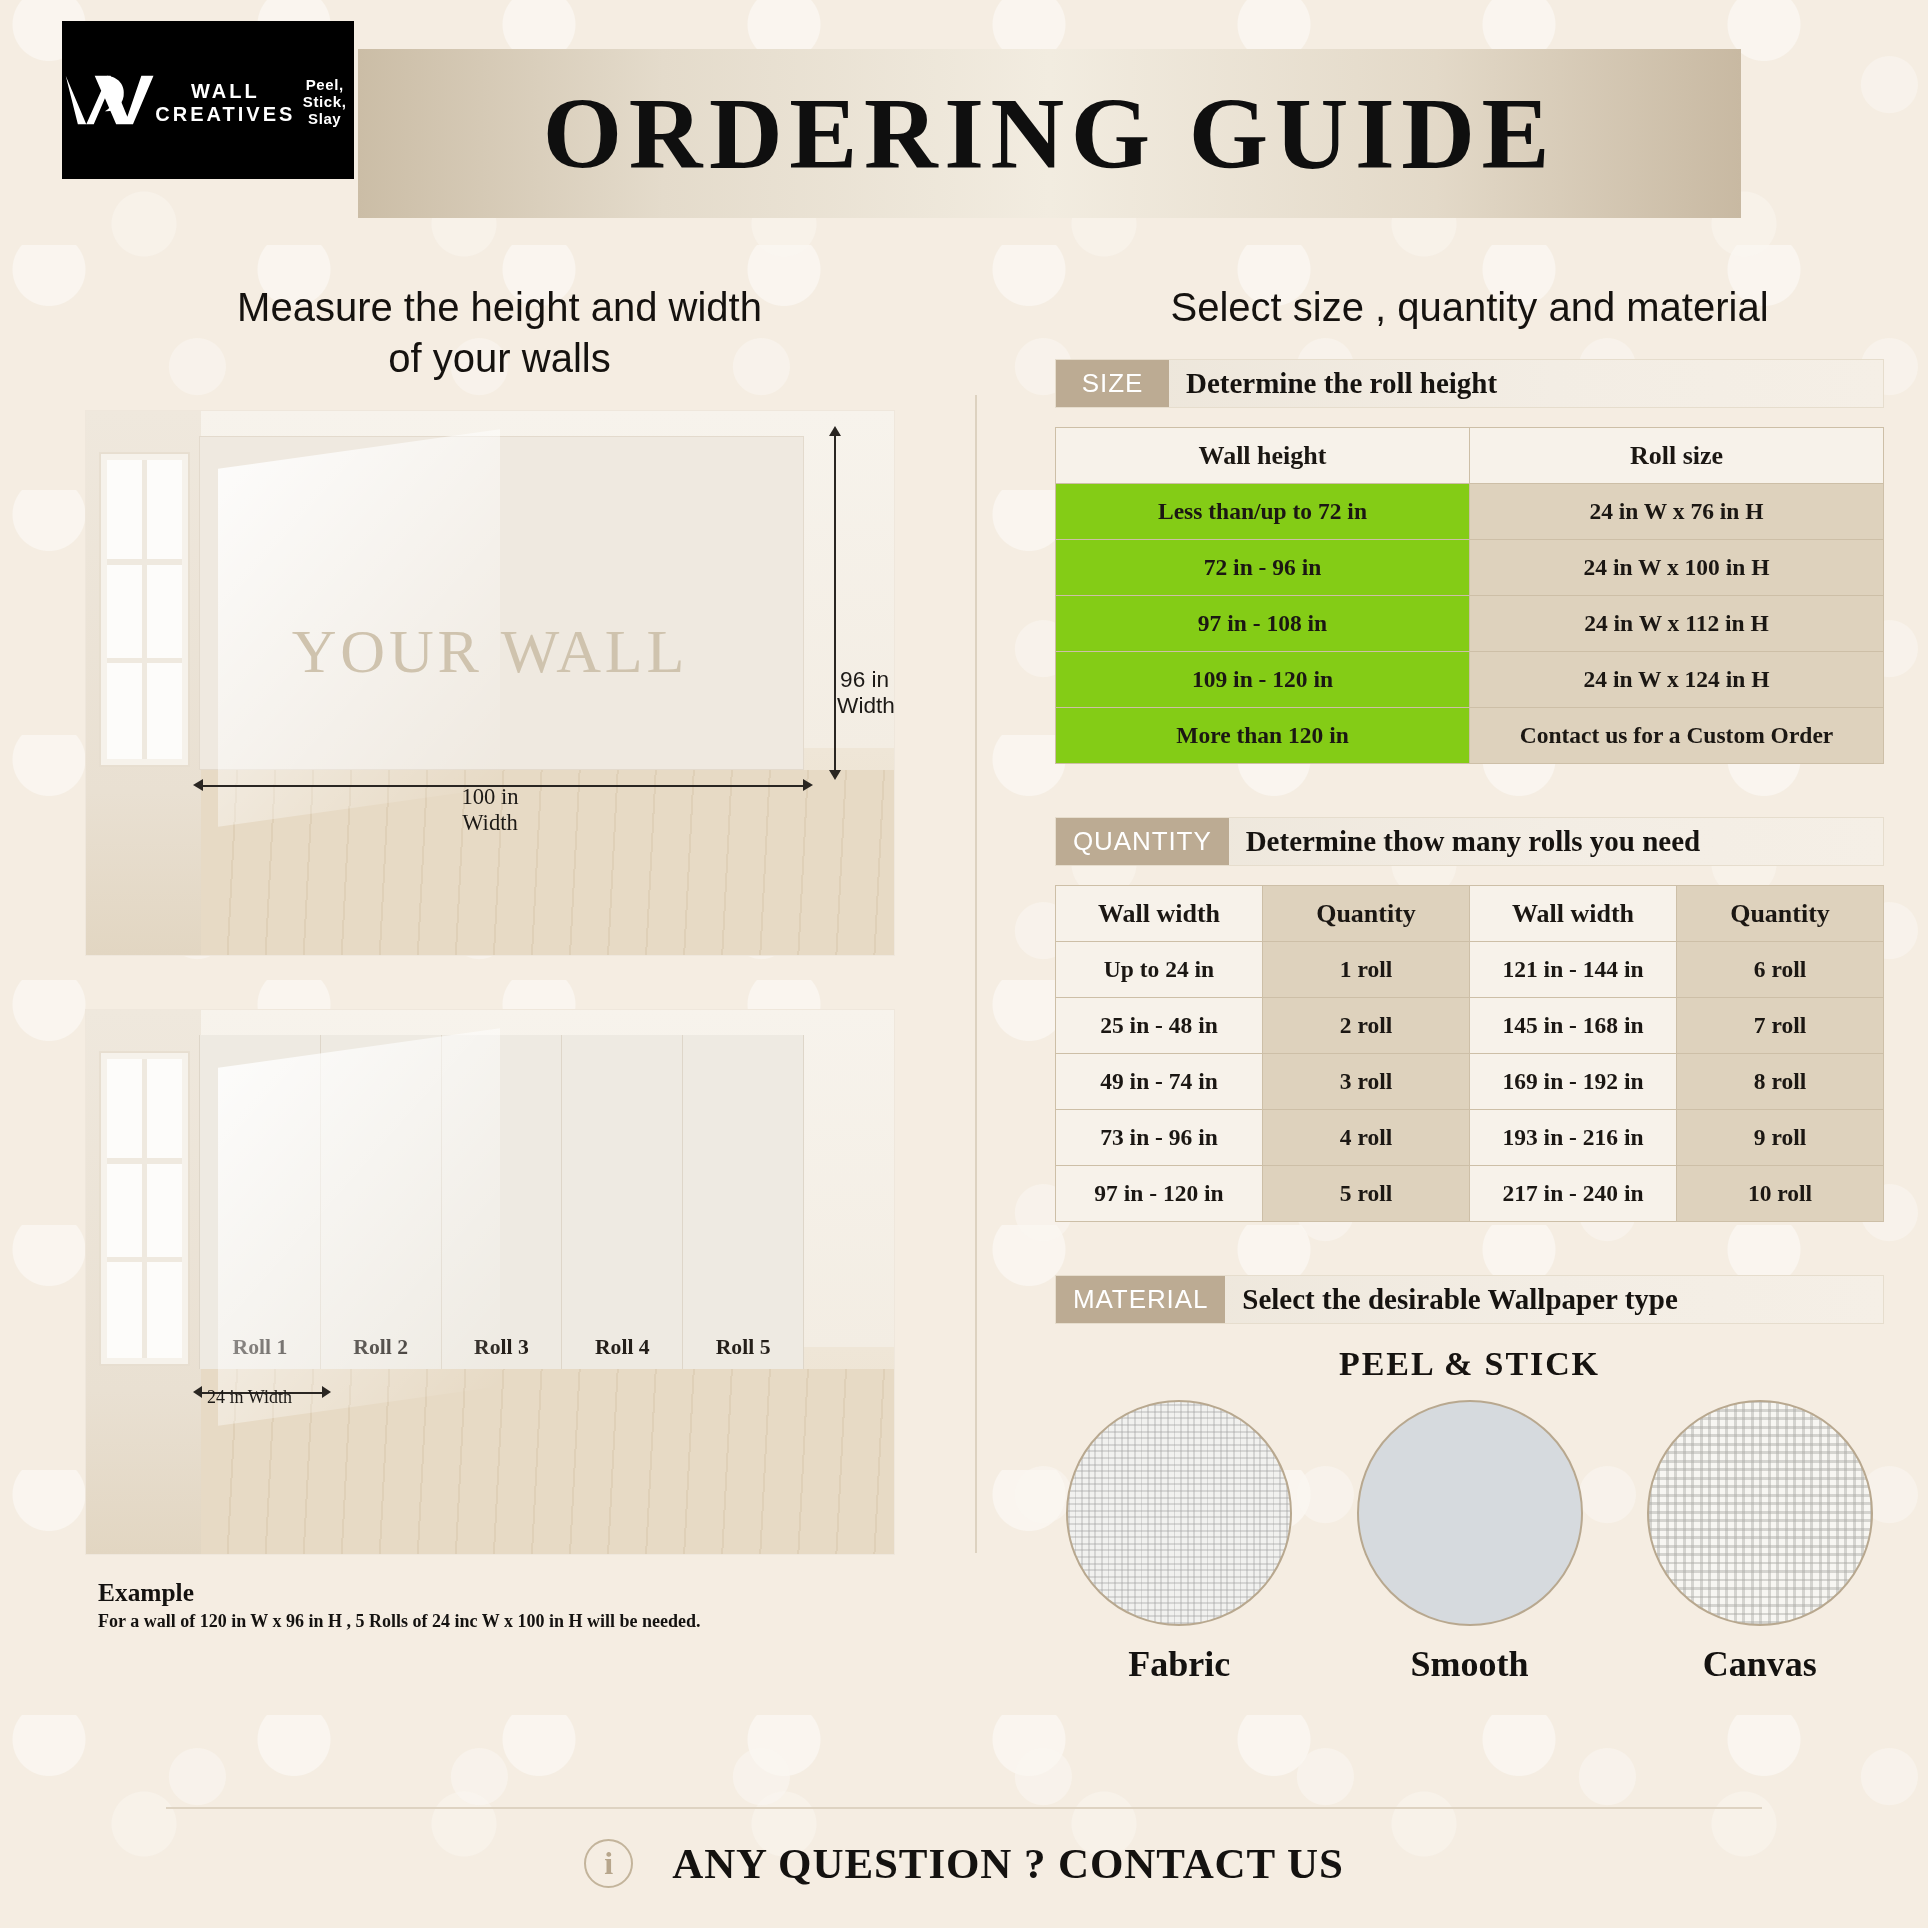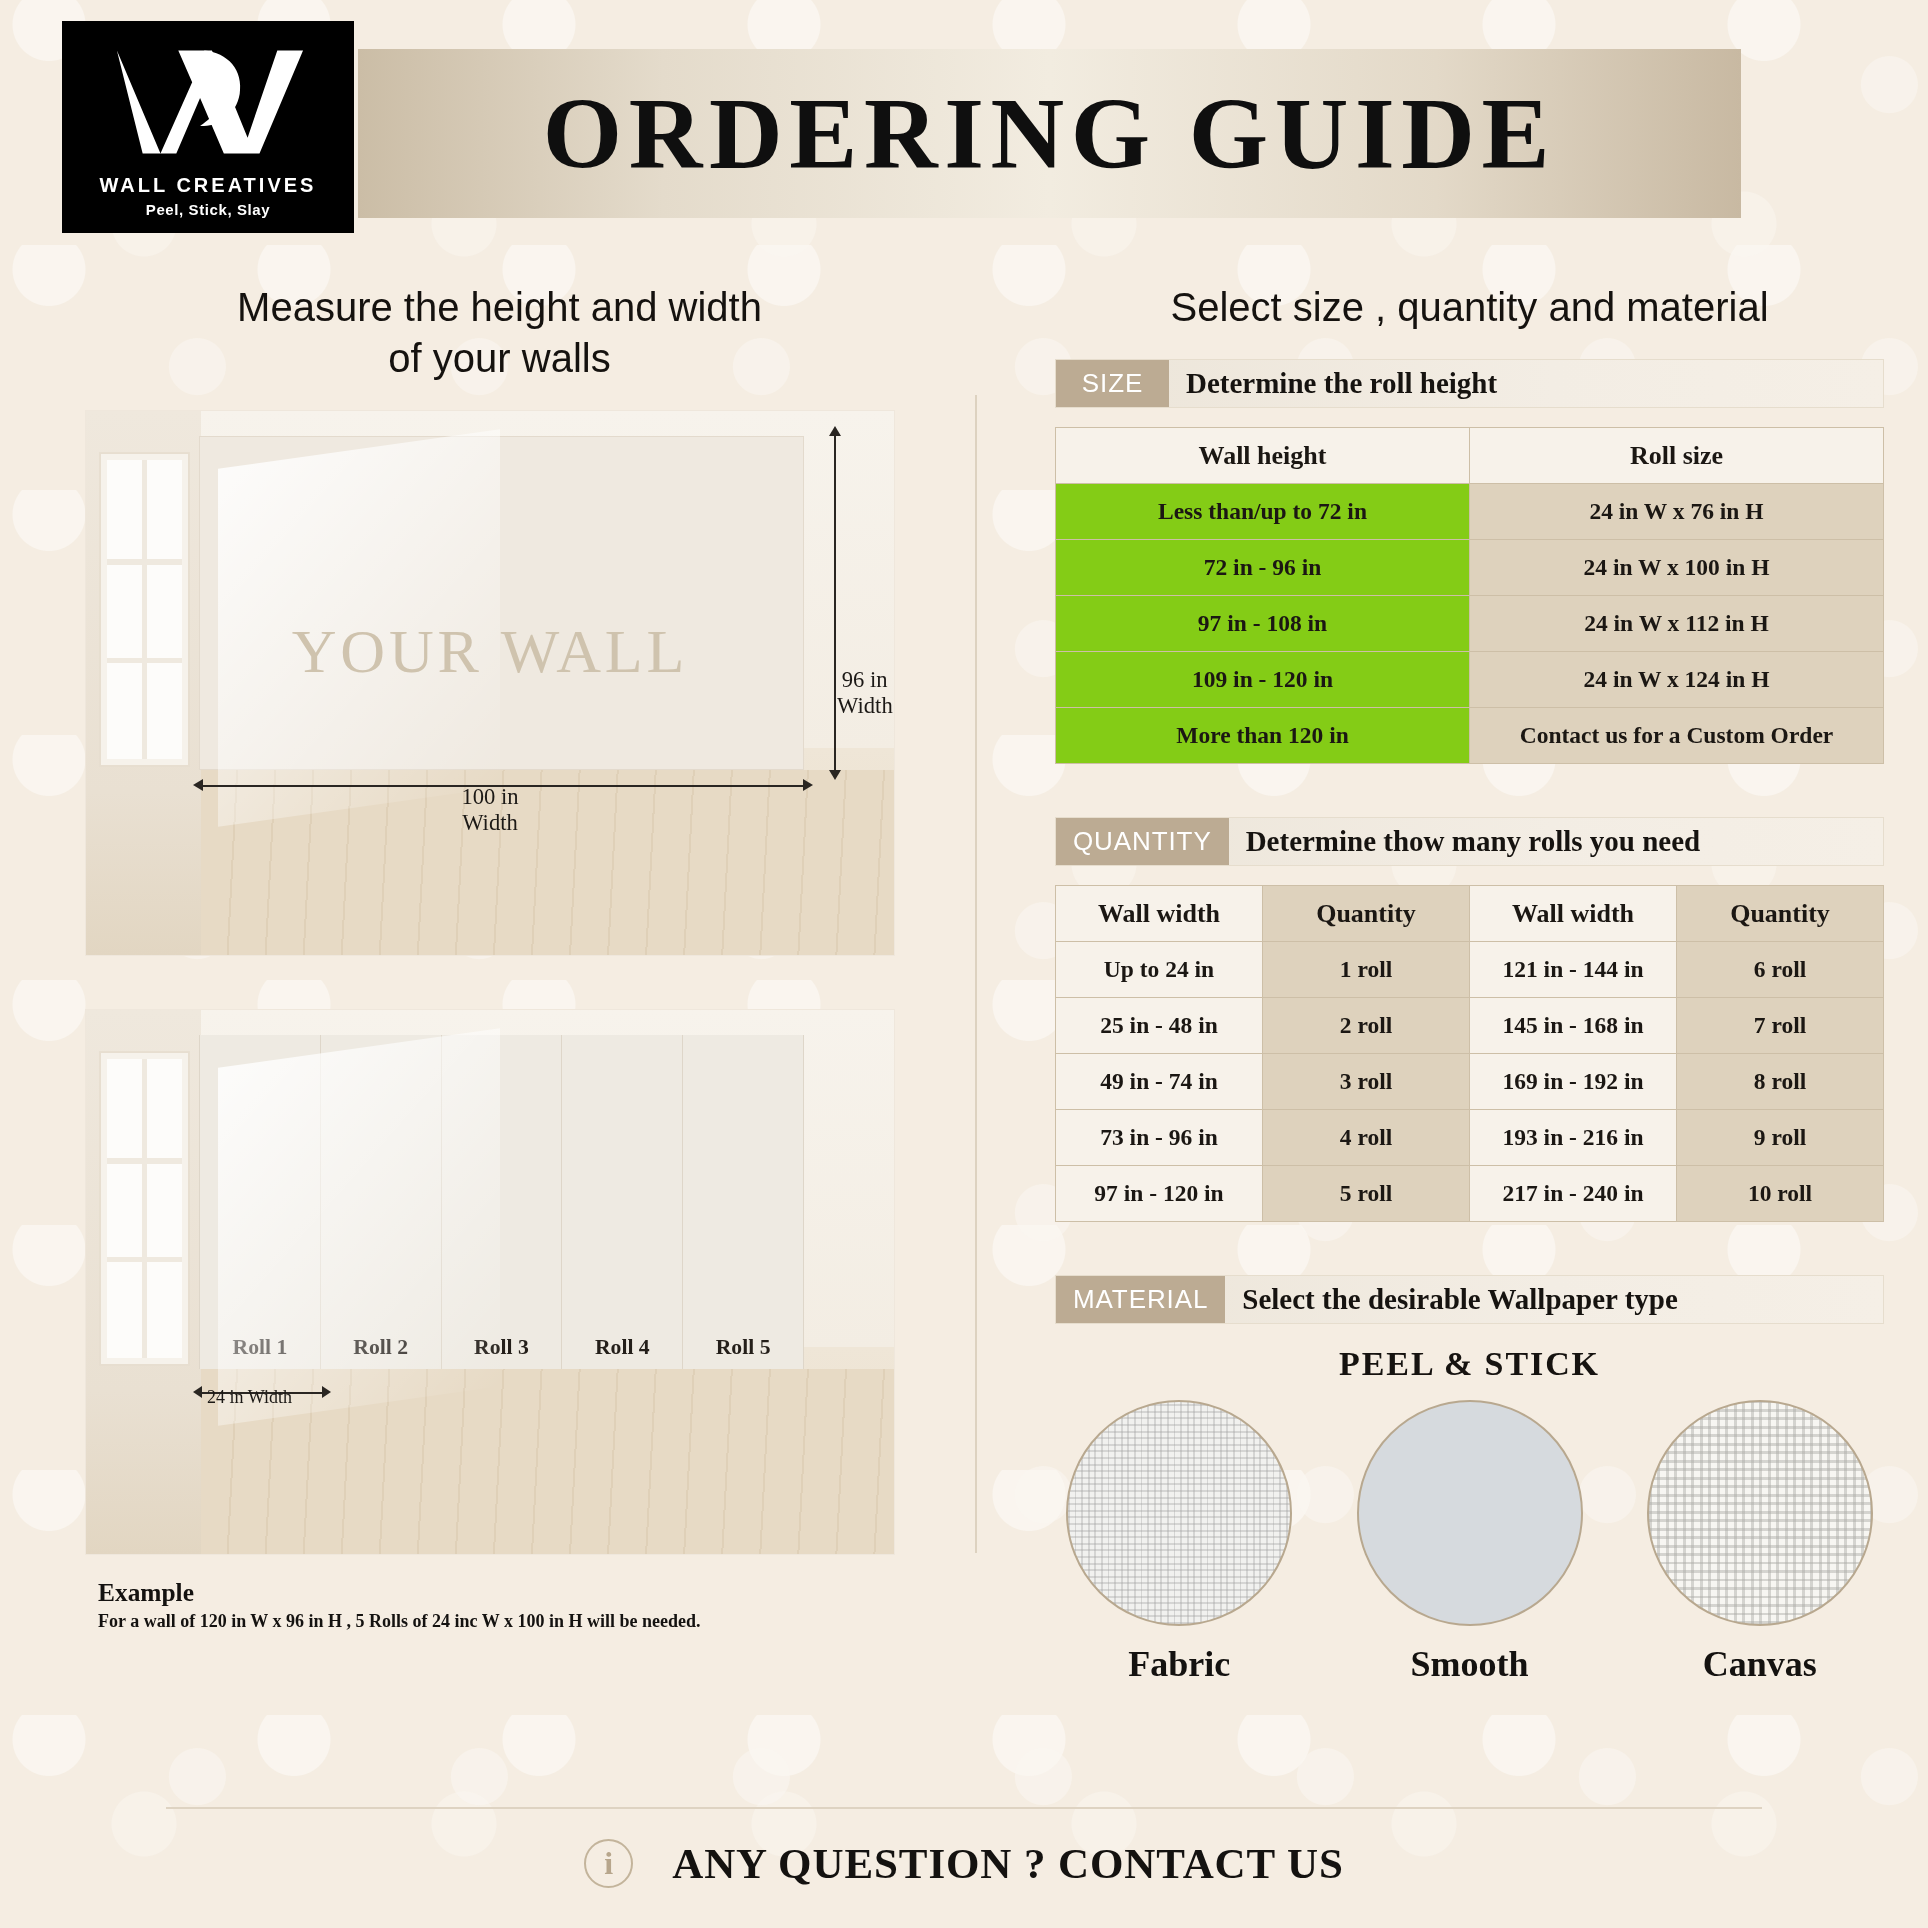--- a/index.html
+++ b/index.html
@@ -25,23 +25,23 @@
     background-size: 245px 245px, 282px 282px, 320px 320px;
     pointer-events: none;
   }
 
   
   .header {
     position: absolute; left: 0; top: 0; width: 1928px; height: 254px;
   }
   .logo-box {
     position: absolute; left: 62px; top: 21px;
-    width: 292px; height: 212px;
+    width: 292px; height: 158px;
     background: #000;
-    display: flex; flex-direction: column;
+    display: flex; flex-direction: row;
     align-items: center; justify-content: center;
   }
   .logo-mark { width: 198px; height: 132px; }
   .logo-name {
     color: #fff; font-size: 20px; letter-spacing: 3px;
     font-weight: 700; margin-top: 5.6px; text-align: center;
   }
   .logo-tag {
     color: #fff; font-size: 15px; letter-spacing: 0.6px;
     font-weight: 700; margin-top: 3.8px; text-align: center;
@@ -130,21 +130,21 @@
     width: 1.9px; background: #2a2622;
   }
   .meas-v:before, .meas-v:after {
     content: ''; position: absolute; left: -5.6px; width: 0; height: 0;
     border-left: 6.6px solid transparent; border-right: 6.6px solid transparent;
   }
   .meas-v:before { top: -9.4px; border-bottom: 10.4px solid #2a2622; }
   .meas-v:after { bottom: -9.4px; border-top: 10.4px solid #2a2622; }
   .meas-v-label {
     position: absolute; right: 1.9px; top: 47%;
-    font-family: Liberation Serif, serif;
+    font-family: Liberation Sans, sans-serif;
     font-size: 22.6px; color: #1c1916; text-align: center; line-height: 1.15;
     width: 55px;
   }
   .meas-h {
     position: absolute; left: 116px; right: 90px; bottom: 31%;
     height: 1.9px; background: #2a2622;
   }
   .meas-h:before, .meas-h:after {
     content: ''; position: absolute; top: -5.6px; width: 0; height: 0;
     border-top: 6.6px solid transparent; border-bottom: 6.6px solid transparent;

